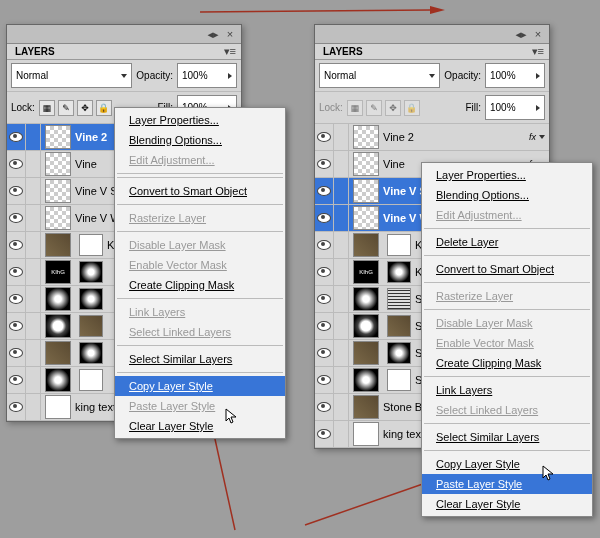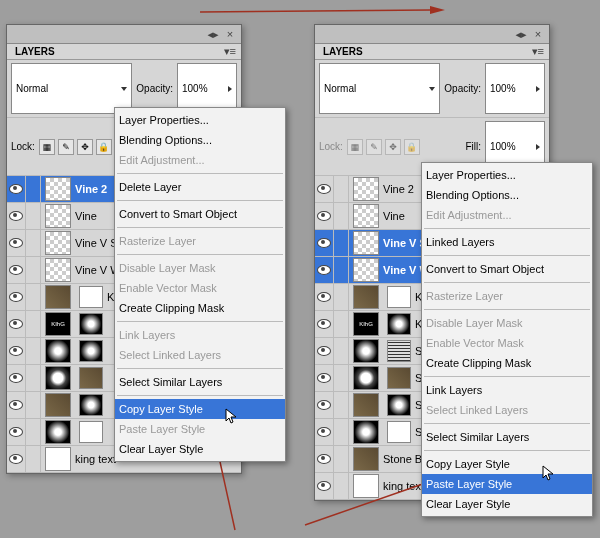--- a/index.html
+++ b/index.html
@@ -37,21 +37,21 @@
     display: flex;
     align-items: center;
     padding: 3px 4px;
     gap: 4px;
     border-bottom: 1px solid #bbb;
     font-size: 10px;
   }
   .select-box {
     background: #fff;
     border: 1px solid #888;
-    padding: 19px 4px;
+    padding: 6px 4px;
     display: flex;
     align-items: center;
     justify-content: space-between;
     gap: 4px;
     font-size: 10px;
     min-width: 50px;
   }
   .tri-down {
     width:0;height:0;border-left:3px solid transparent;border-right:3px solid transparent;border-top:4px solid #333;
   }
@@ -117,23 +117,24 @@
     position:absolute;
     background:#f2f2f2;
     border:1px solid #888;
     box-shadow:2px 2px 6px rgba(0,0,0,0.4);
     padding:2px 0;
     min-width:170px;
     font-size:11px;
     z-index:10;
   }
   .menu-item {
-    padding:4px 4px;
+    padding:4px 14px;
     color:#000;
     white-space:nowrap;
+    text-decoration:underline;
   }
   .menu-item.disabled { color:#999; }
   .menu-item.hover { background:#3875d7; color:#fff; }
   .menu-sep { height:1px; background:#bbb; margin:3px 2px; }
 
   
   .arrow-svg { position:absolute; pointer-events:none; }
 
   .cursor {
     position:absolute; width:14px; height:18px; pointer-events:none; z-index:20;
@@ -449,21 +450,20 @@
         <span class="tri-down row-tri"></span>
       </div>
     </div>
 </div>
 
 <div id="left-menu" class="context-menu" style="left:114px; top:107px;">
     <div class="menu-item">Layer Properties...</div>
     <div class="menu-item">Blending Options...</div>
     <div class="menu-item disabled">Edit Adjustment...</div>
     <div class="menu-sep"></div>
-    <div class="menu-item">Delete Layer</div>
     <div class="menu-sep"></div>
     <div class="menu-item">Convert to Smart Object</div>
     <div class="menu-sep"></div>
     <div class="menu-item disabled">Rasterize Layer</div>
     <div class="menu-sep"></div>
     <div class="menu-item disabled">Disable Layer Mask</div>
     <div class="menu-item disabled">Enable Vector Mask</div>
     <div class="menu-item">Create Clipping Mask</div>
     <div class="menu-sep"></div>
     <div class="menu-item disabled">Link Layers</div>
@@ -474,21 +474,21 @@
     <div class="menu-item hover">Copy Layer Style</div>
     <div class="menu-item disabled">Paste Layer Style</div>
     <div class="menu-item">Clear Layer Style</div>
   </div>
 
 <div id="right-menu" class="context-menu" style="left:421px; top:162px;">
     <div class="menu-item">Layer Properties...</div>
     <div class="menu-item">Blending Options...</div>
     <div class="menu-item disabled">Edit Adjustment...</div>
     <div class="menu-sep"></div>
-    <div class="menu-item">Linked Layers</div>
+    <div class="menu-item">Delete Layer</div>
     <div class="menu-sep"></div>
     <div class="menu-item">Convert to Smart Object</div>
     <div class="menu-sep"></div>
     <div class="menu-item disabled">Rasterize Layer</div>
     <div class="menu-sep"></div>
     <div class="menu-item disabled">Disable Layer Mask</div>
     <div class="menu-item disabled">Enable Vector Mask</div>
     <div class="menu-item">Create Clipping Mask</div>
     <div class="menu-sep"></div>
     <div class="menu-item">Link Layers</div>

